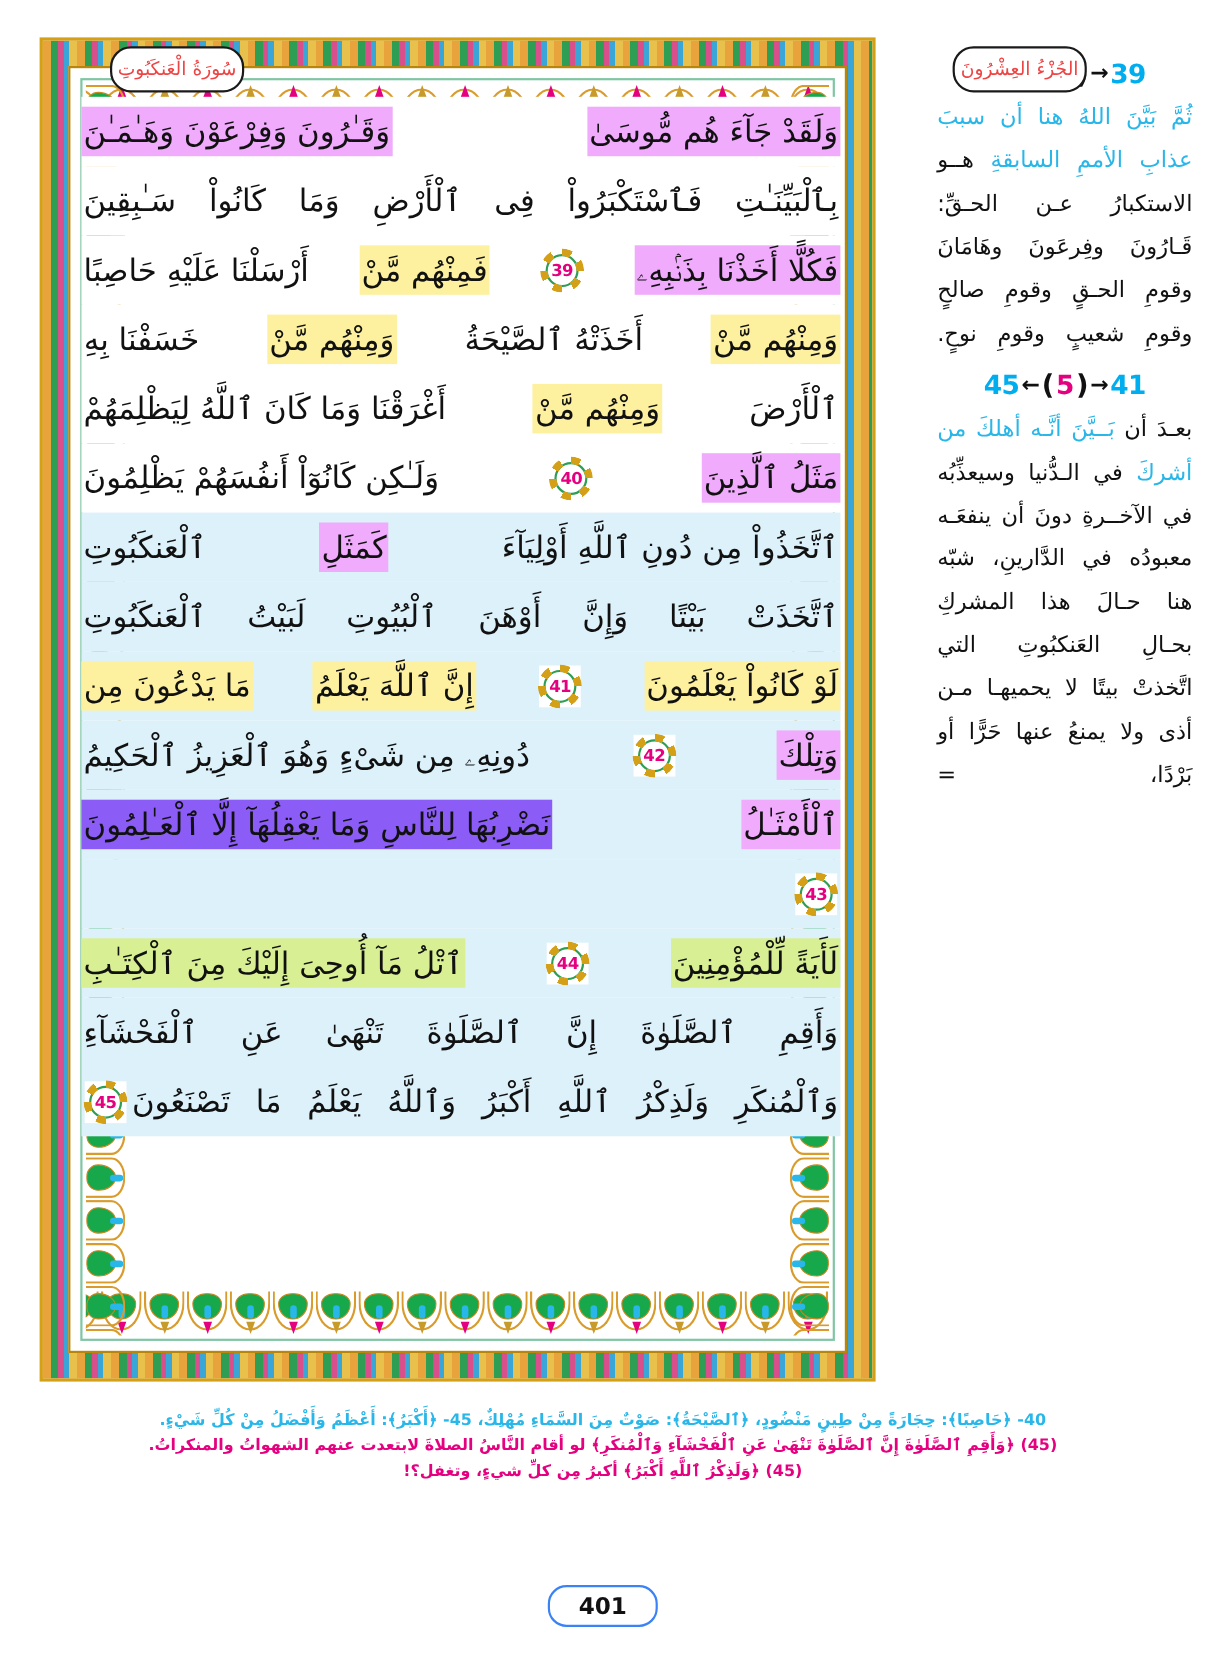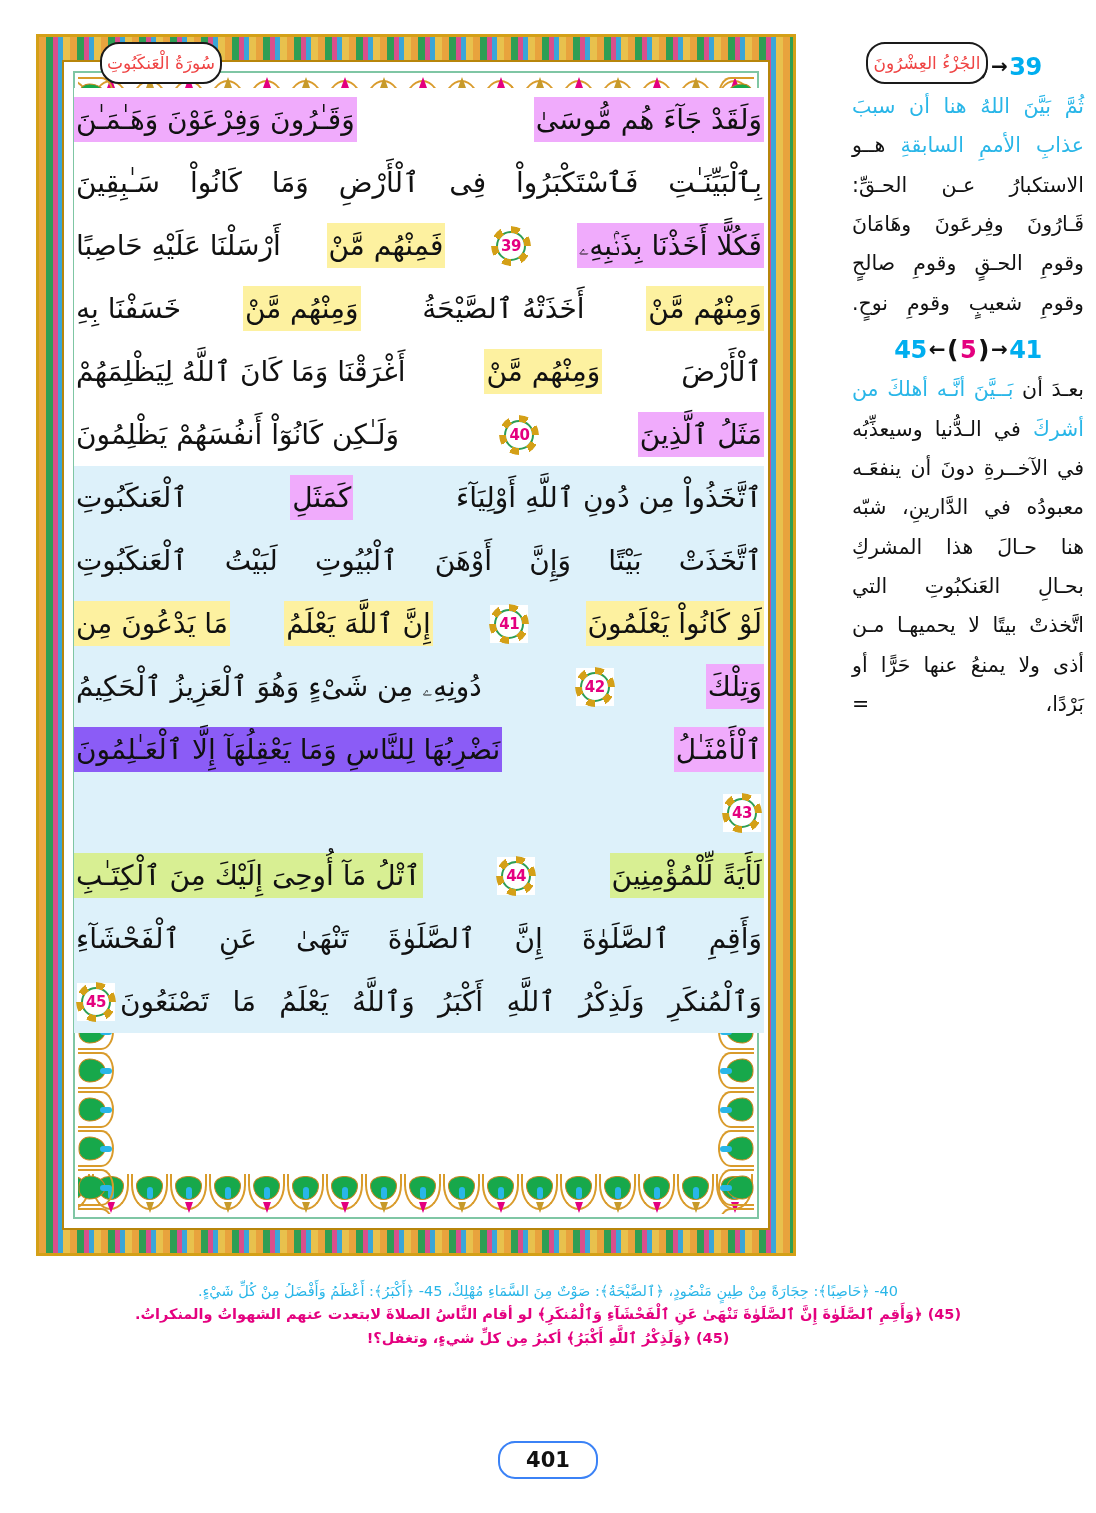--- a/index.html
+++ b/index.html
@@ -350,21 +350,21 @@
     direction: rtl;
     text-align: center;
   }
   .fn-line {
     font-size: 14.5px;
     line-height: 1.62;
     font-family: "DejaVu Sans", "Liberation Sans", sans-serif;
     white-space: nowrap;
     letter-spacing: -0.2px;
   }
-  .fn-blue { color: #29b6e8; font-weight: normal; }
+  .fn-blue { color: #29b6e8; font-weight: bold; }
   .fn-pink { color: #e4007f; font-weight: bold; }
 </style>
 </head>
 <body>
 
 <div id="page">
 
   <div id="frame-outer">
     <div id="frame-mid">
       <div id="frame-inner">

